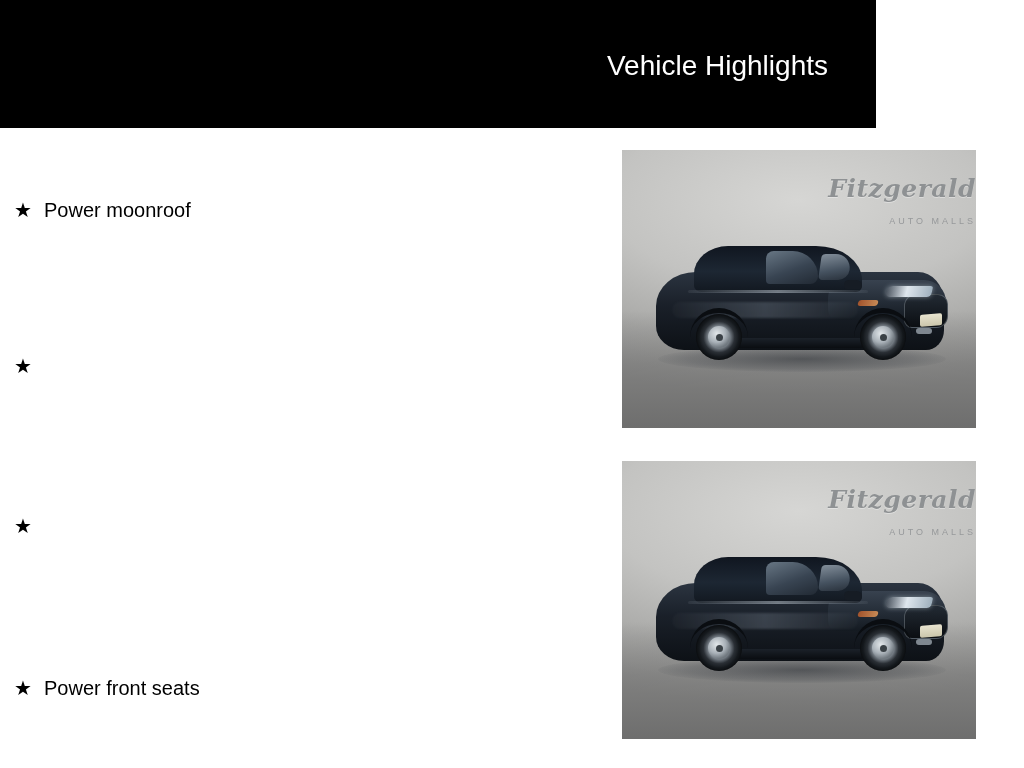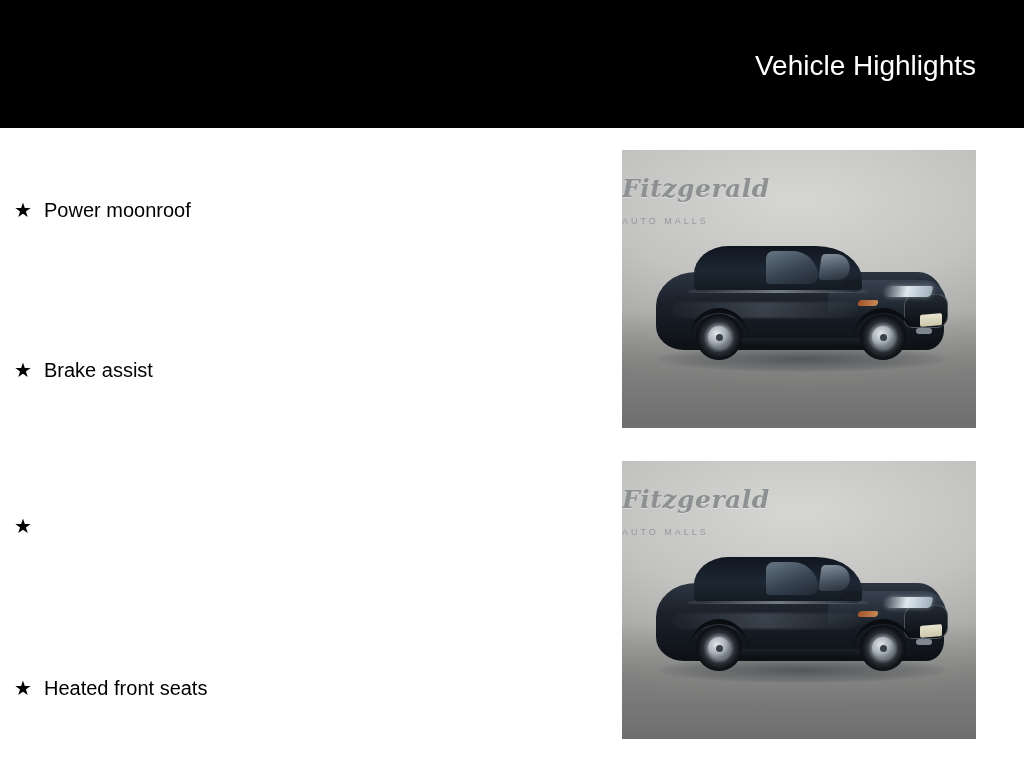--- a/index.html
+++ b/index.html
@@ -13,21 +13,21 @@
     overflow: hidden;
     font-family: "Liberation Sans", sans-serif;
     position: relative;
   }
 
   
   .header-bar {
     position: absolute;
     left: 0;
     top: 0;
-    width: 1024px;
+    width: 876px;
     height: 128px;
     background: #000000;
   }
   .header-title {
     position: absolute;
     right: 48px;
     top: 50px;
     color: #ffffff;
     font-size: 28px;
     line-height: 32px;
@@ -95,21 +95,21 @@
     bottom: 0;
     height: 42%;
     background: linear-gradient(180deg, rgba(120,120,120,0.0) 0%, rgba(108,108,108,0.55) 45%, rgba(95,95,95,0.75) 100%);
   }
 
   .wm {
     position: absolute;
     left: 0;
     right: 0;
     top: 24px;
-    text-align: left;
+    text-align: right;
     pointer-events: none;
   }
   .wm-main {
     font-family: "DejaVu Serif", serif;
     font-style: italic;
     font-weight: bold;
     font-size: 25px;
     letter-spacing: 0.5px;
     color: #8e9193;
     text-shadow: 0 1px 0 rgba(255,255,255,0.35);
@@ -346,30 +346,29 @@
 
 <div class="bullets">
 
   <div class="bullet-item b0">
     <span class="bullet-star">★</span>
     <span class="bullet-label">Power moonroof</span>
   </div>
 
   <div class="bullet-item b1">
     <span class="bullet-star">★</span>
-    <span class="bullet-label">Brake assist</span>
   </div>
 
   <div class="bullet-item b2">
     <span class="bullet-star">★</span>
   </div>
 
   <div class="bullet-item b3">
     <span class="bullet-star">★</span>
-    <span class="bullet-label">Heated front seats</span>
+    <span class="bullet-label">Power front seats</span>
   </div>
 
 </div>
 
 <div class="photo photo-1">
   <div class="photo-bg"></div>
   <div class="wm">
     <div class="wm-main">Fitzgerald</div>
     <div class="wm-sub">AUTO MALLS</div>
   </div>

